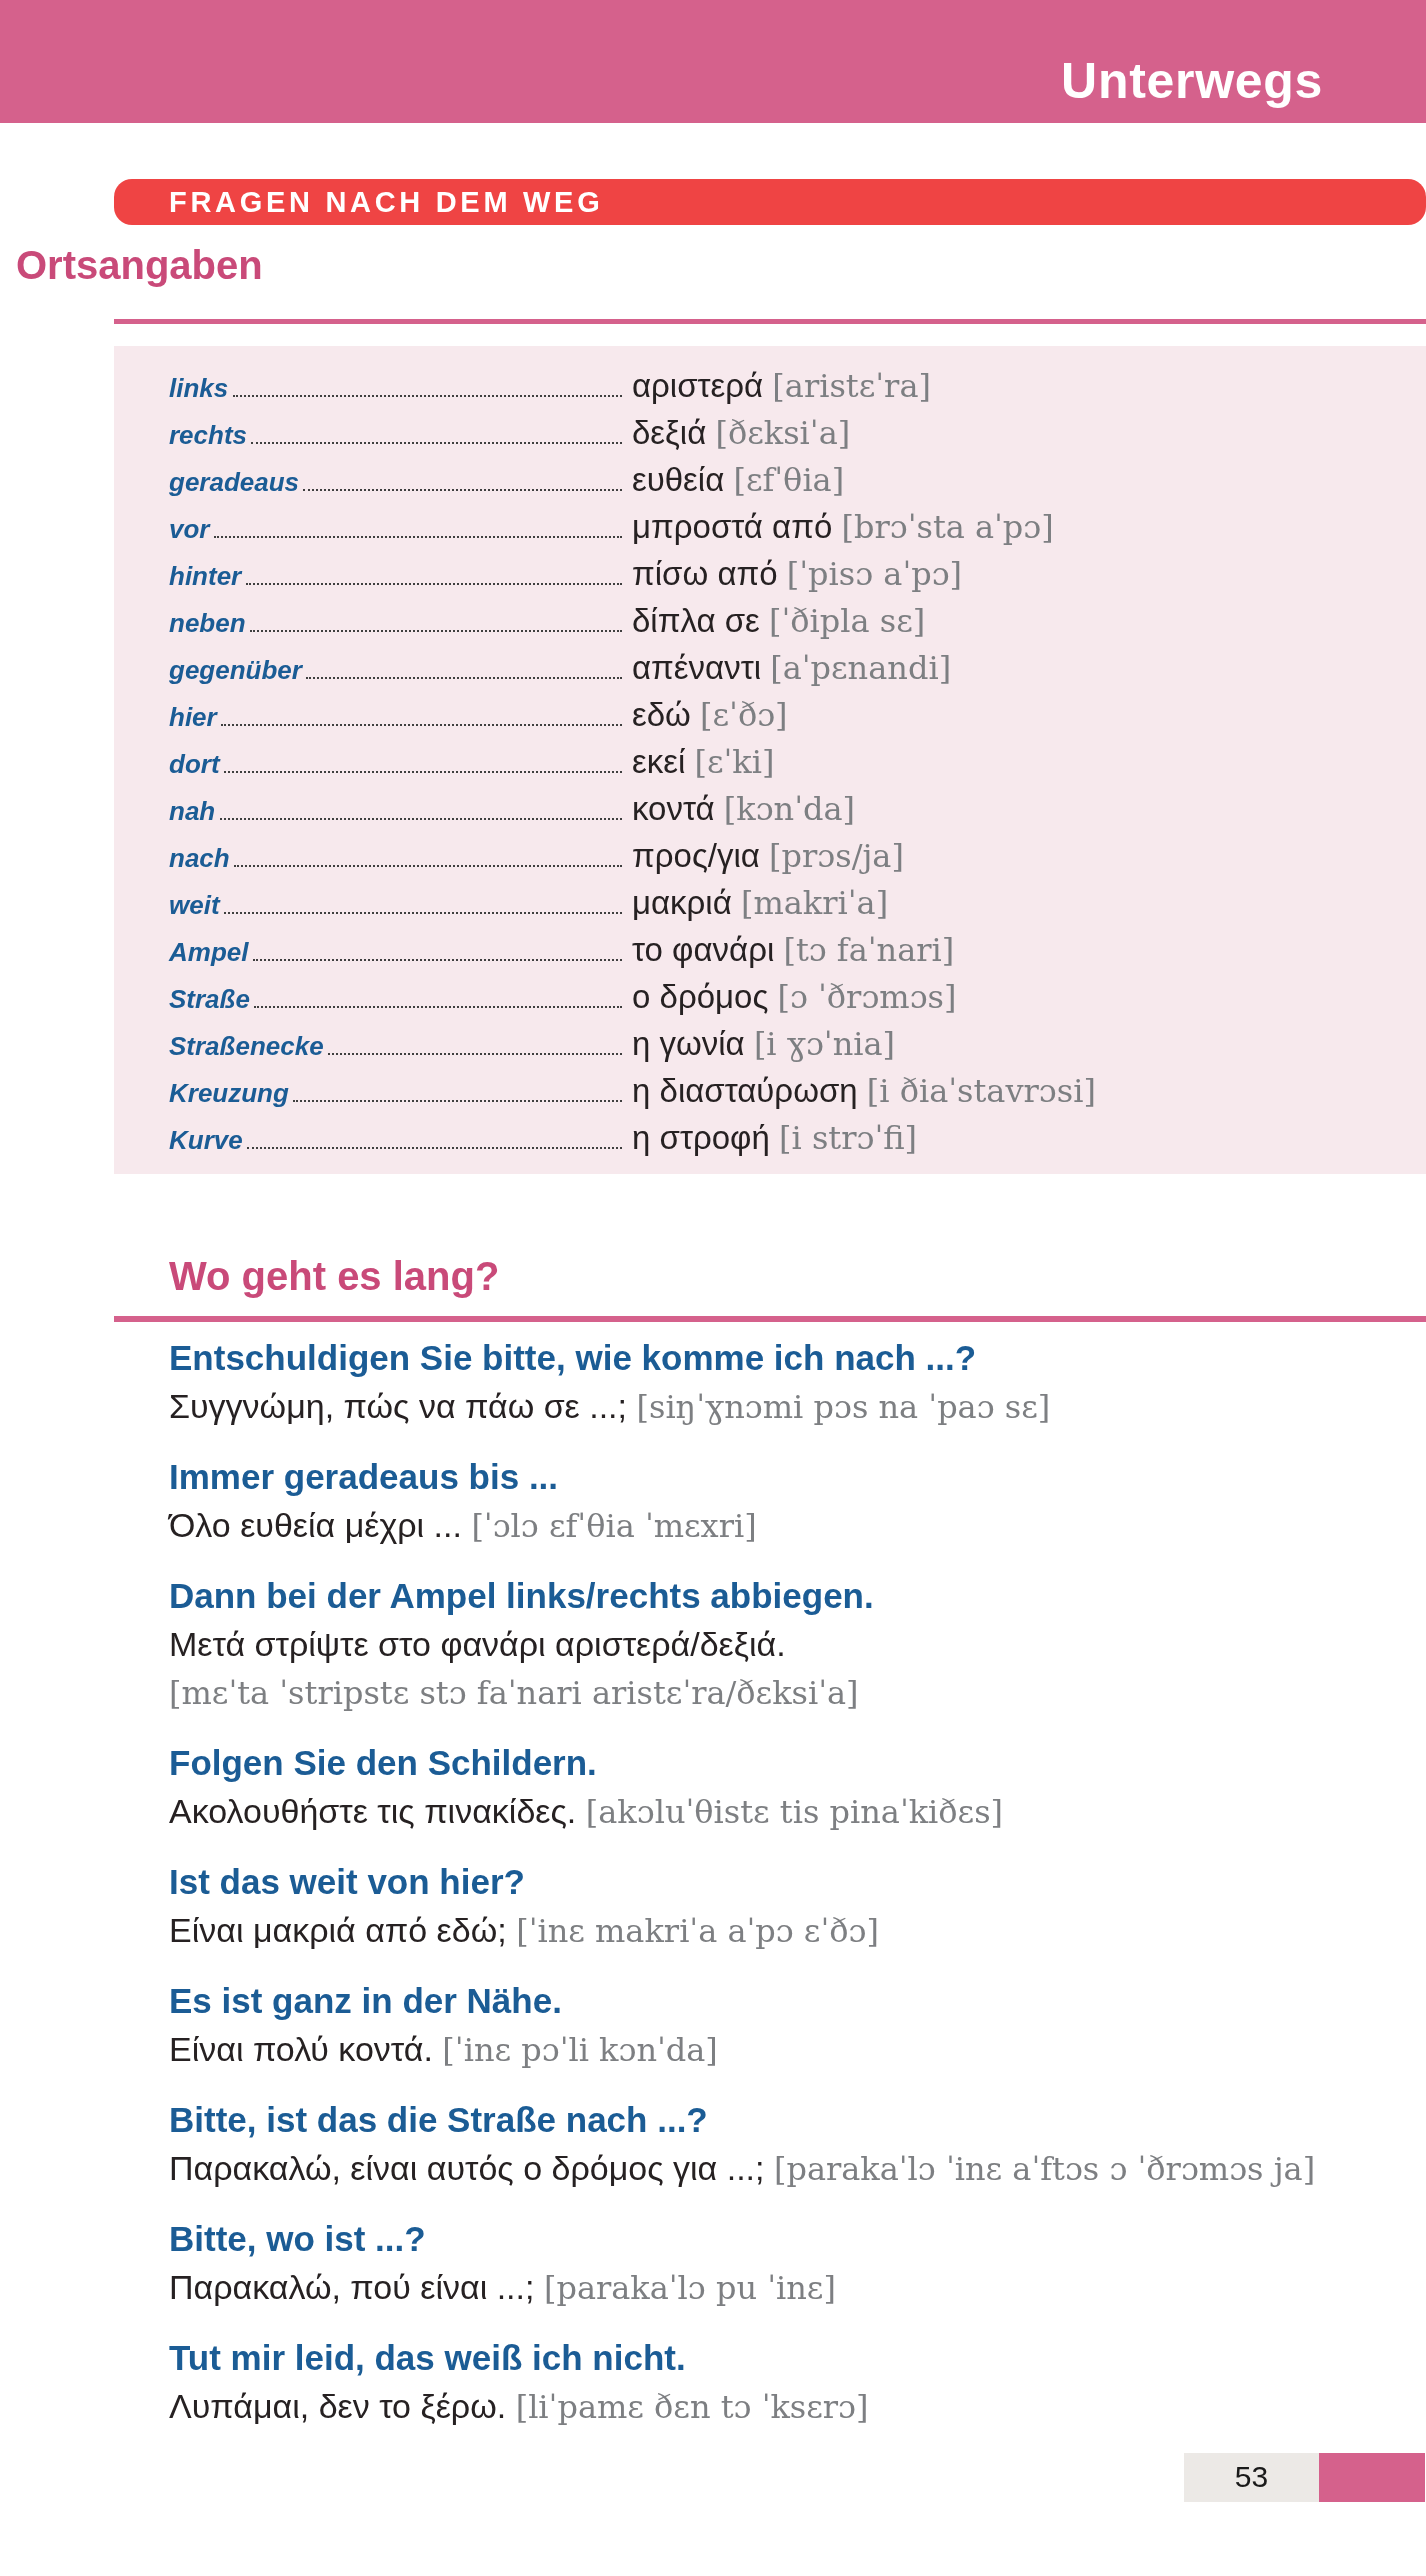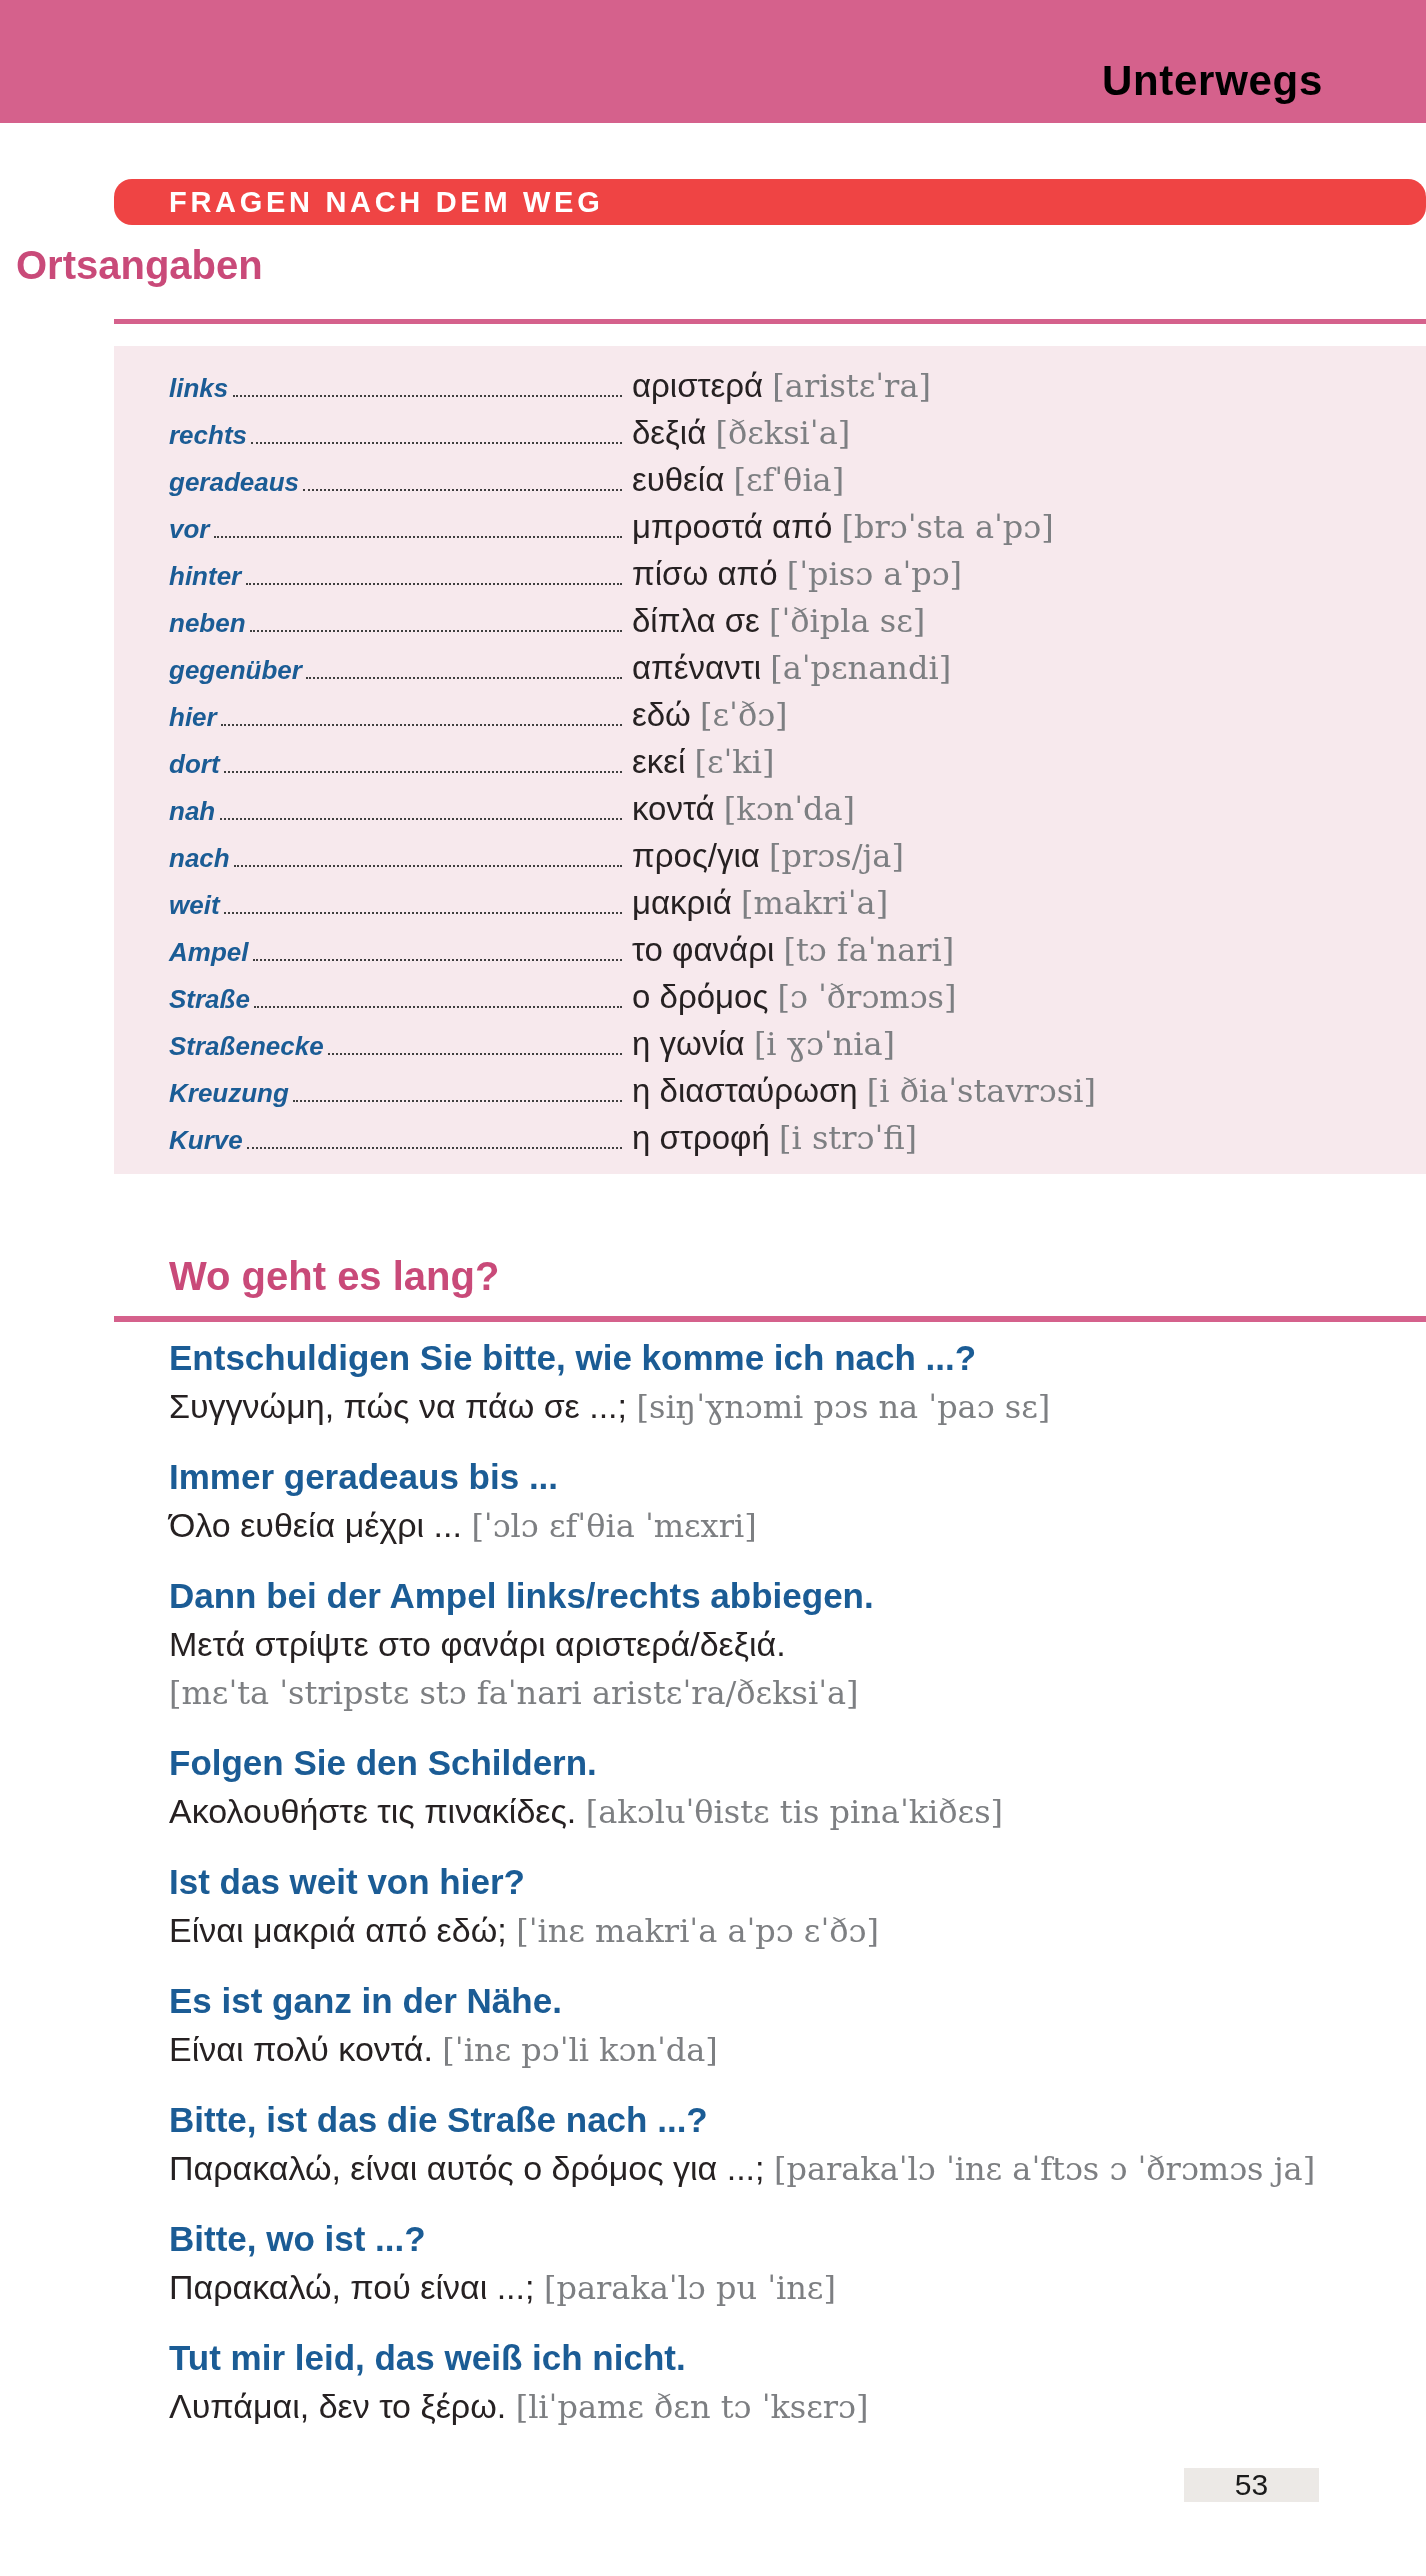--- a/index.html
+++ b/index.html
@@ -2,21 +2,21 @@
 <html style="font-size:11.7px"><head>
 <meta charset="utf-8">
 <style>
   html,body{margin:0;padding:0;background:#ffffff;}
   .page{position:relative;width:1426px;height:2576px;background:#ffffff;
         font-family:"Liberation Sans", sans-serif;overflow:hidden;}
 
   
   .band{height:123px;background:#d5618c;display:flex;align-items:center;
         justify-content:flex-end;padding-right:103px;box-sizing:border-box;padding-top:38px;}
-  .band .title{color:#000000;font-size:42px;font-weight:700;letter-spacing:0.7px;}
+  .band .title{color:#ffffff;font-size:50px;font-weight:700;letter-spacing:0.7px;}
 
   
   .kicker{margin:56px 0 0 114px;height:46px;background:#ef4444;display:flex;align-items:center;border-radius:18px;}
   .kicker span{color:#ffffff;font-size:29px;font-weight:700;letter-spacing:3.7px;padding-left:55px;}
 
   .h-pink{margin-left:169px;font-size:40px;font-weight:700;color:#c94a79;line-height:40px;}
   .h-orts{margin-top:20px;margin-left:16px;}
   .rule{margin-left:114px;height:5.9px;background:#d5618c;}
   .rule-1{margin-top:34px;height:5.1px;}
   .rule-2{margin-top:20px;}
@@ -31,21 +31,21 @@
   .vright{flex:1;color:#262122;font-size:33px;white-space:nowrap;}
   .ipa{font-family:"DejaVu Serif", serif;font-size:32px;color:#7d7f82;white-space:nowrap;font-weight:400;font-style:normal;}
 
   
   .phrases{margin:11.7px 14.7px 0 169px;}
   .phrase{margin-bottom:22px;}
   .p-de{color:#1b5c95;font-size:35px;font-weight:700;line-height:48px;}
   .p-el{color:#262122;font-size:34px;line-height:48px;}
 
   
-  .footer{margin-top:18.4px;margin-left:1184px;display:flex;height:49px;align-items:flex-end;}
+  .footer{margin-top:18.4px;margin-left:1184px;display:flex;height:49px;}
   .pagenum{width:135px;background:#ece9e6;color:#1a1a1a;font-size:30px;font-weight:400;
            display:flex;align-items:center;justify-content:center;}
   .footblock{width:106px;background:#d5618c;}
 </style>
 </head>
 <body>
 
 <div class="page">
 
   <div class="band">

